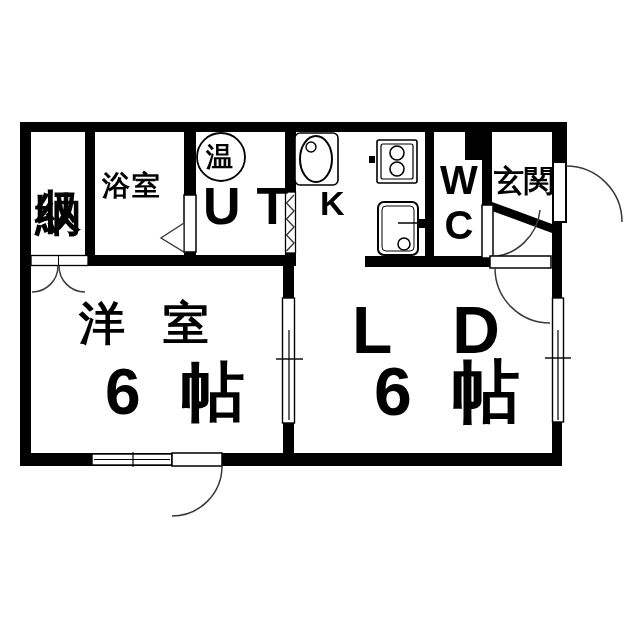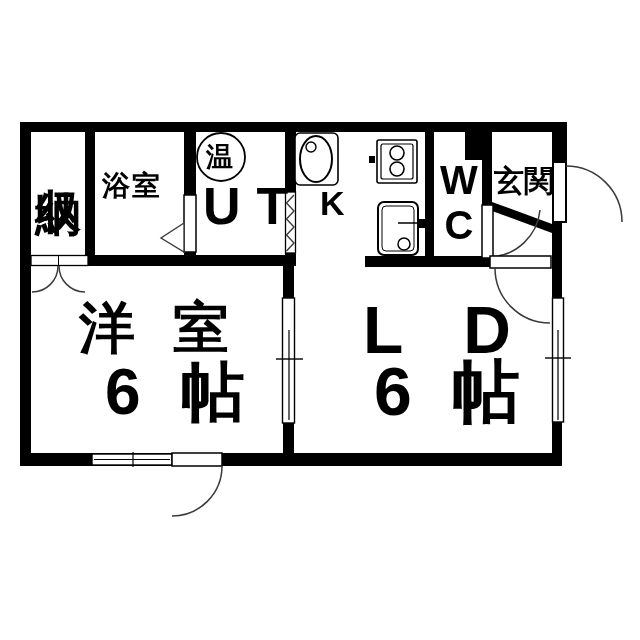--- a/index.html
+++ b/index.html
@@ -15,23 +15,23 @@
   .lbl-storage{left:36px;top:151px;font-size:46px;letter-spacing:4px;
     writing-mode:vertical-rl;text-orientation:upright;}
   .lbl-bath{left:102px;top:172px;font-size:28px;letter-spacing:2px;}
   .lbl-heater{left:206px;top:144px;font-size:27px;}
   .lbl-ut{left:203px;top:180px;font-size:52px;letter-spacing:16px;}
   .lbl-k{left:320px;top:186px;font-size:34px;}
   .lbl-ksize{left:294px;top:214px;font-size:42px;letter-spacing:8px;}
   .lbl-wc{left:436px;top:158px;width:46px;font-size:40px;line-height:1.12;
     text-align:center;word-break:break-all;white-space:normal;}
   .lbl-entrance{left:494px;top:166px;font-size:30px;}
-  .lbl-west{left:79px;top:300px;font-size:56px;letter-spacing:38px;font-family:Liberation Serif, serif;}
+  .lbl-west{left:79px;top:300px;font-size:46px;letter-spacing:38px;}
   .lbl-westsize{left:105px;top:360px;font-size:64px;letter-spacing:40px;}
-  .lbl-ld{left:352px;top:297px;font-size:66px;letter-spacing:60px;margin-left:11px;}
+  .lbl-ld{left:352px;top:297px;font-size:66px;letter-spacing:60px;}
   .lbl-ldsize{left:374px;top:357px;font-size:68px;letter-spacing:40px;}
 </style>
 </head>
 <body>
 
 <div id="canvas">
 
   <svg id="plan-svg" viewBox="0 0 640 640" xmlns="http://www.w3.org/2000/svg">
 
     <g fill="#000000" stroke="none">

